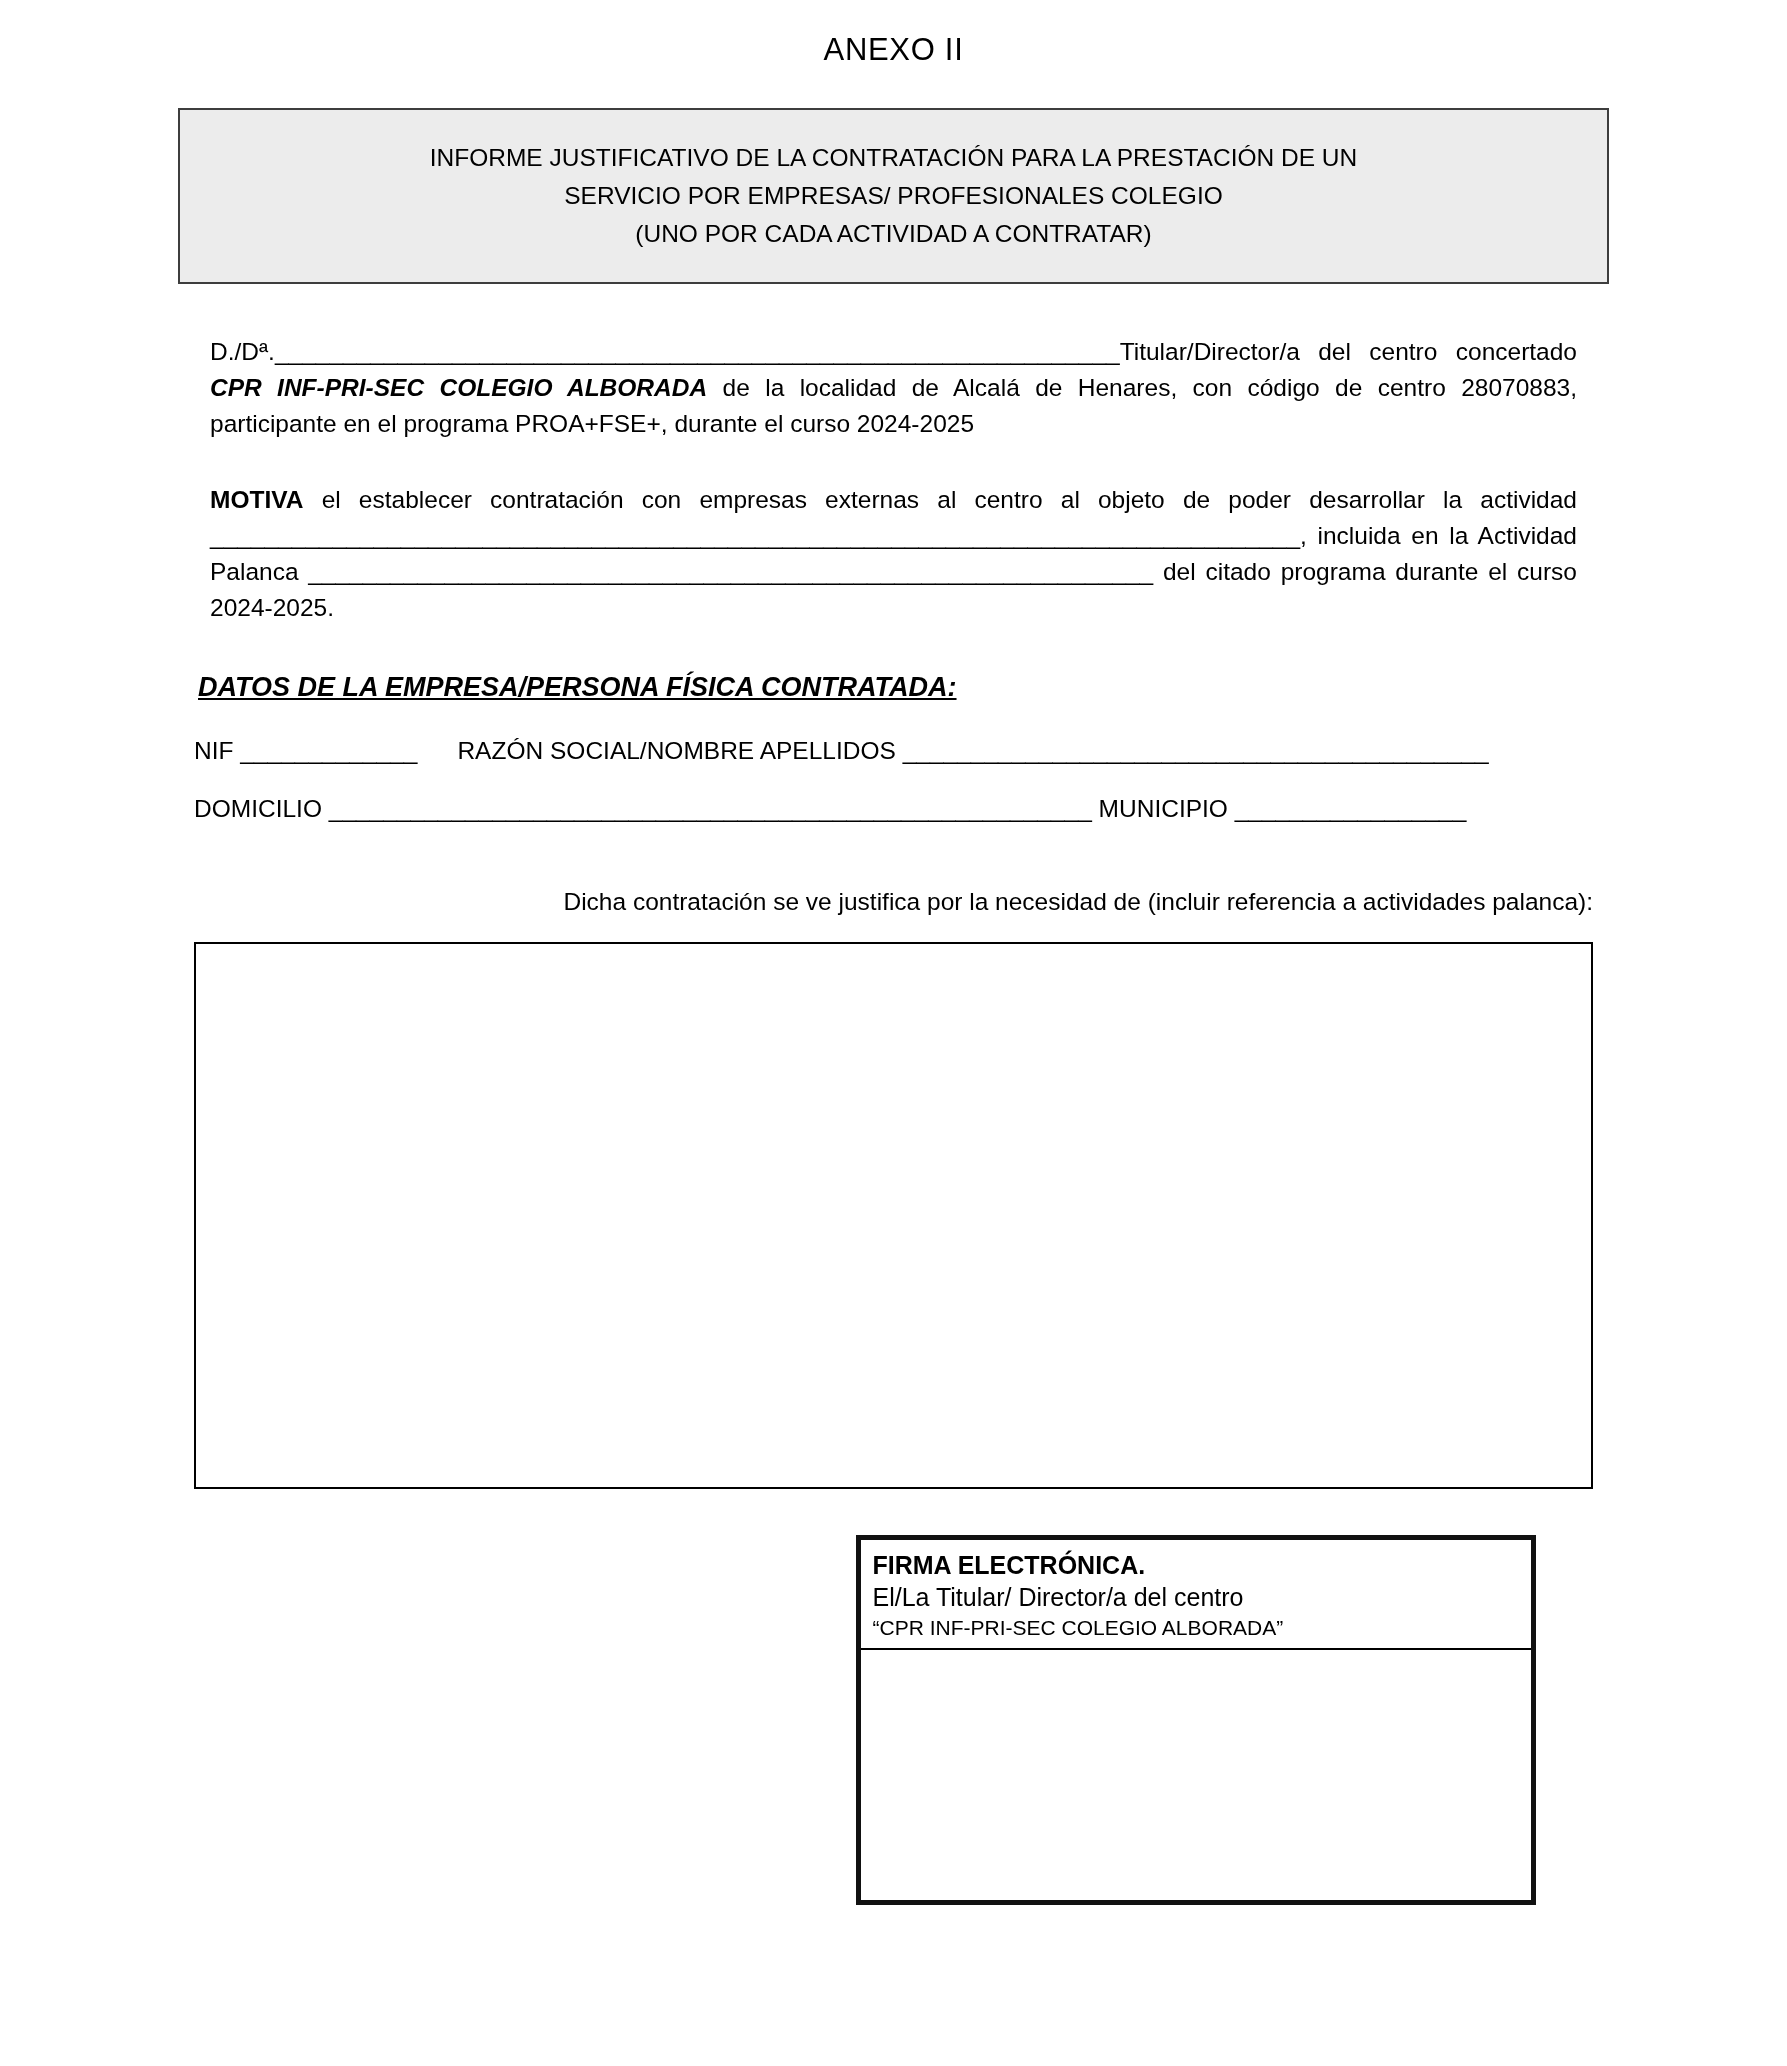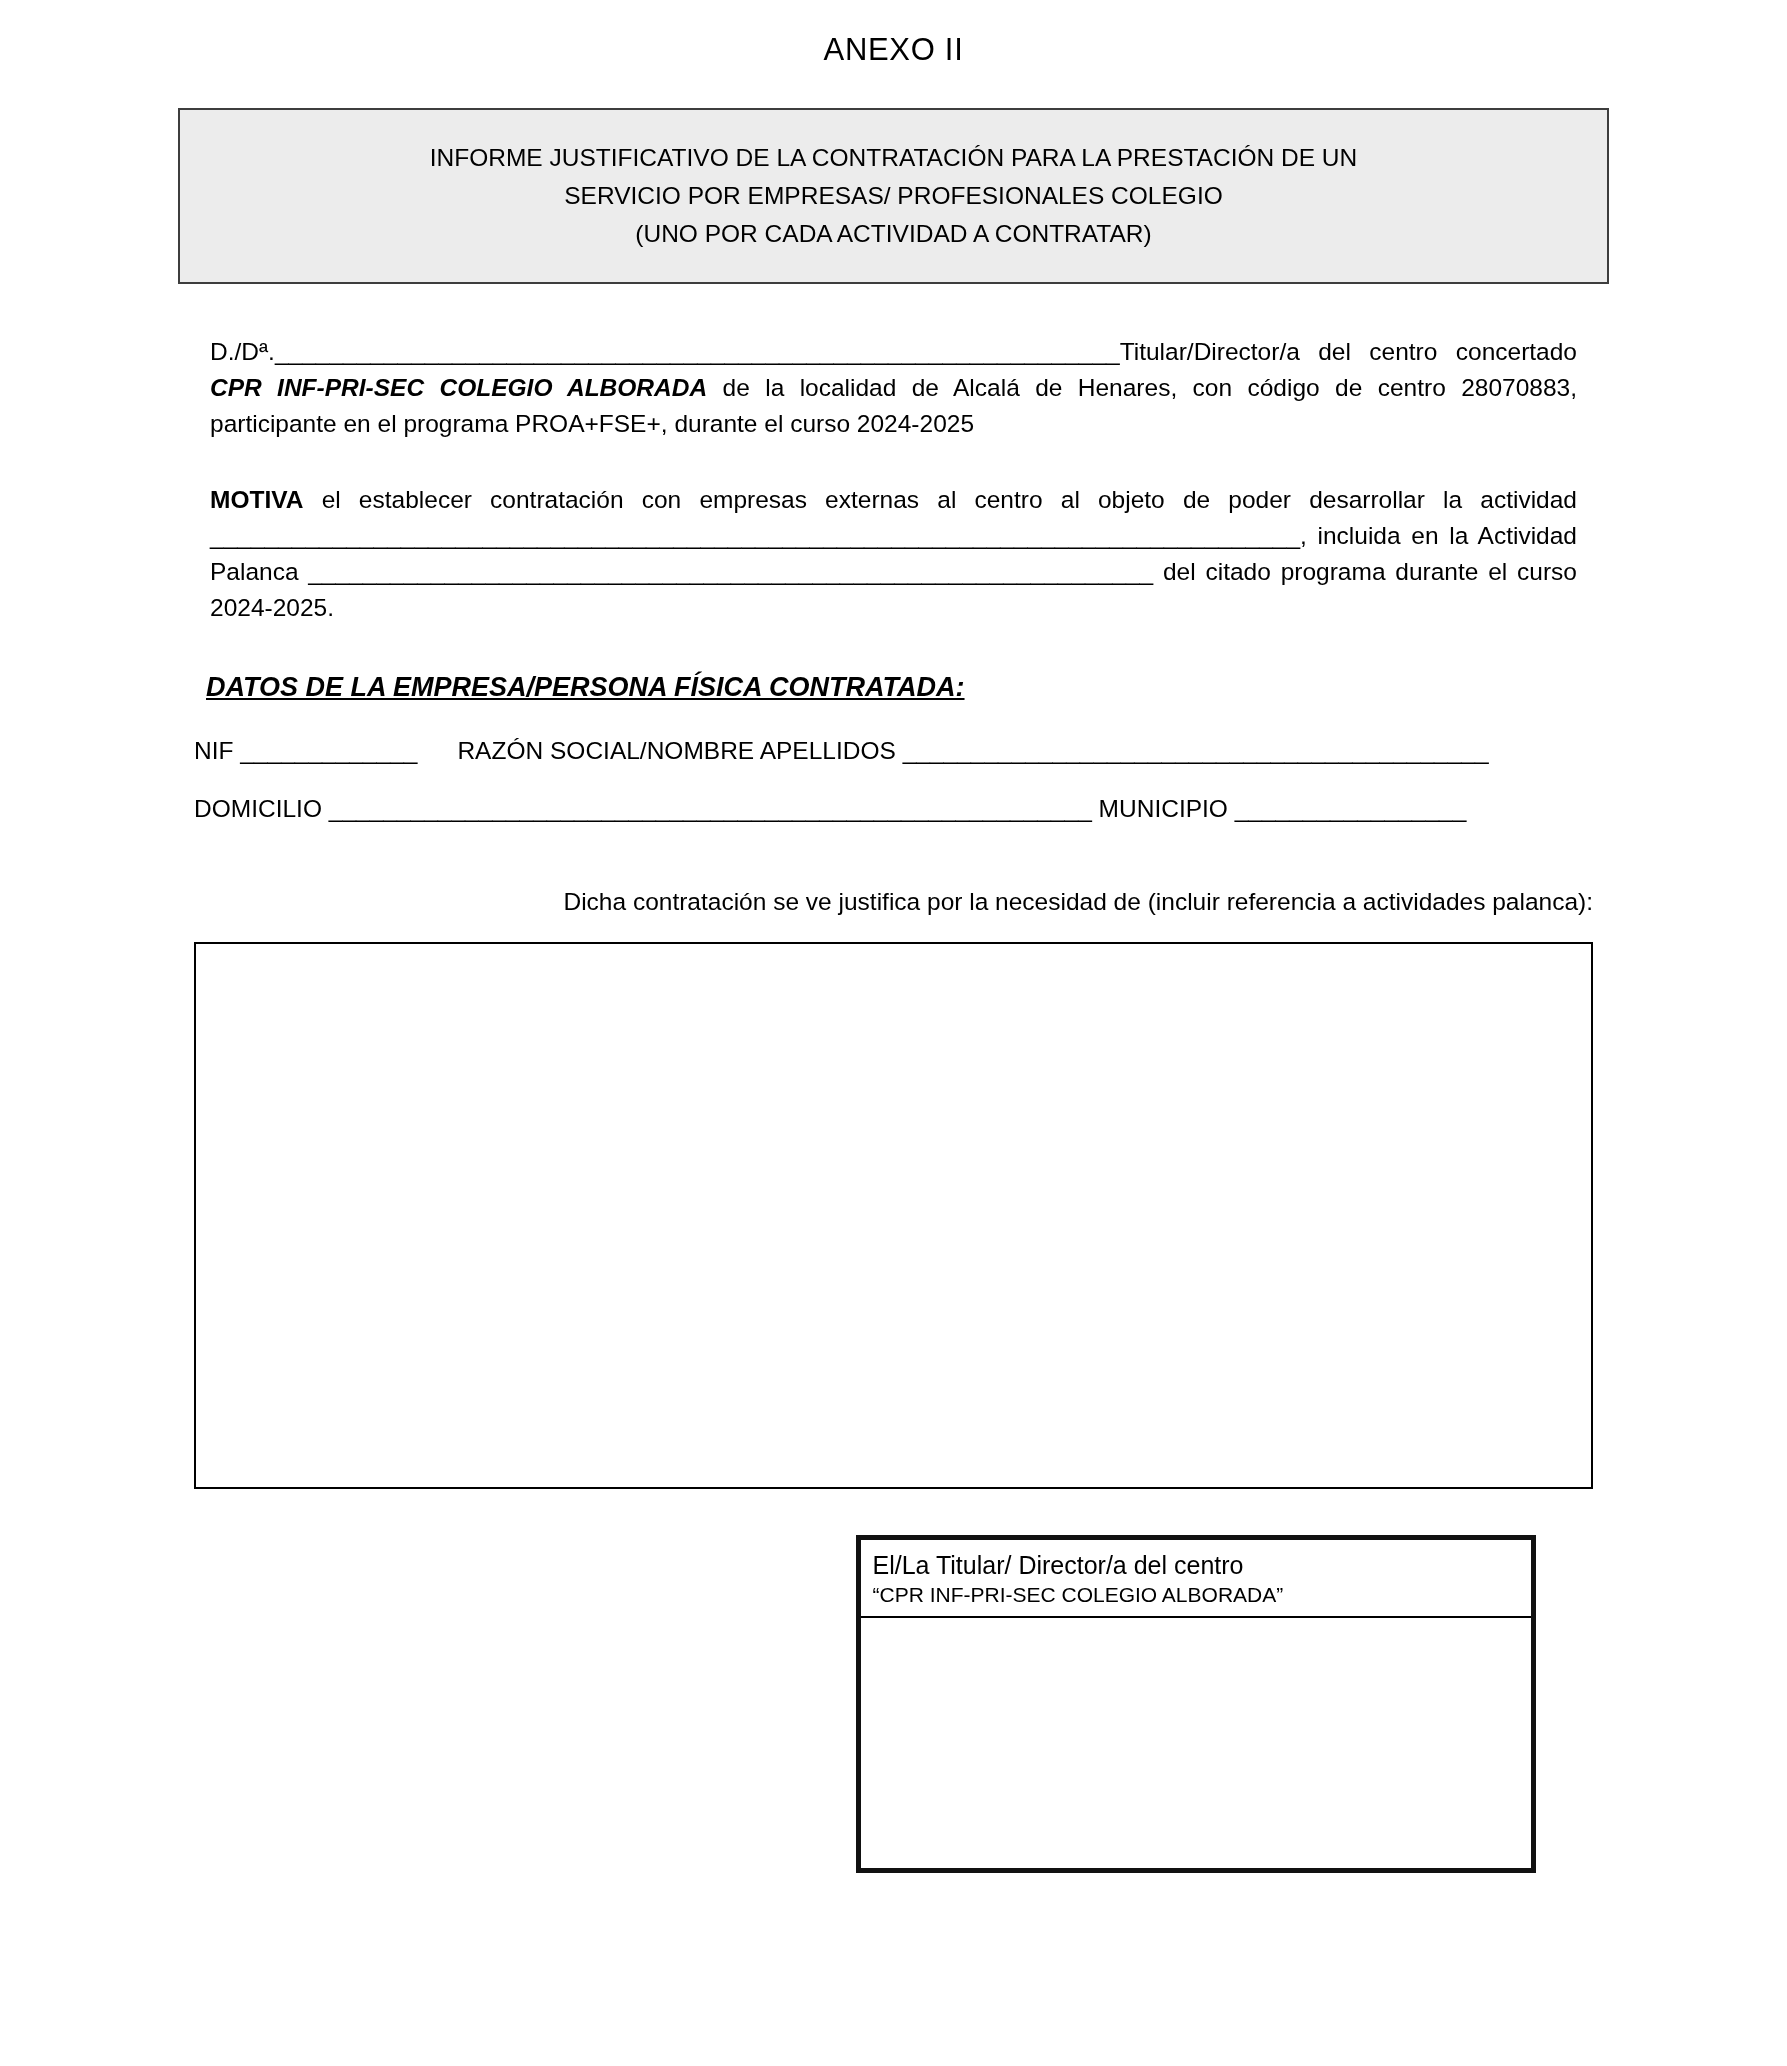--- a/index.html
+++ b/index.html
@@ -34,21 +34,21 @@
   .para {
     text-align: justify;
     line-height: 36px;
     margin: 16px;
   }
   .intro { margin-top: 50px; }
   .motiva { margin-top: 40px; }
   .school { font-weight: bold; font-style: italic; }
   .bold { font-weight: bold; }
   .datos-heading {
-    margin: 46px 0 0 12px;
+    margin: 46px 0 0 4px;
     font-size: 27px;
     font-weight: bold;
     font-style: italic;
     text-decoration: underline;
   }
   .fields {
     margin-top: 18.7px;
     line-height: 58px;
     white-space: normal;
   }
@@ -102,18 +102,19 @@
   <div><span>NIF </span><span class="nif-gap">_____________</span><span>RAZÓN SOCIAL/NOMBRE APELLIDOS </span><span>___________________________________________</span></div>
   <div><span>DOMICILIO </span><span>________________________________________________________</span><span> MUNICIPIO </span><span>_________________</span></div>
 </div>
 
 <p class="dicha">Dicha contratación se ve justifica por la necesidad de (incluir referencia a actividades palanca):</p>
 
 <div class="just-box"></div>
 
 <div class="sig-box">
   <div class="sig-header">
+    <div class="sig-title">FIRMA ELECTRÓNICA.</div>
     <div class="sig-line2">El/La Titular/ Director/a del centro</div>
     <div class="sig-line3">“CPR INF-PRI-SEC COLEGIO ALBORADA”</div>
   </div>
   <div class="sig-blank"></div>
 </div>
 
 
 </body></html>

